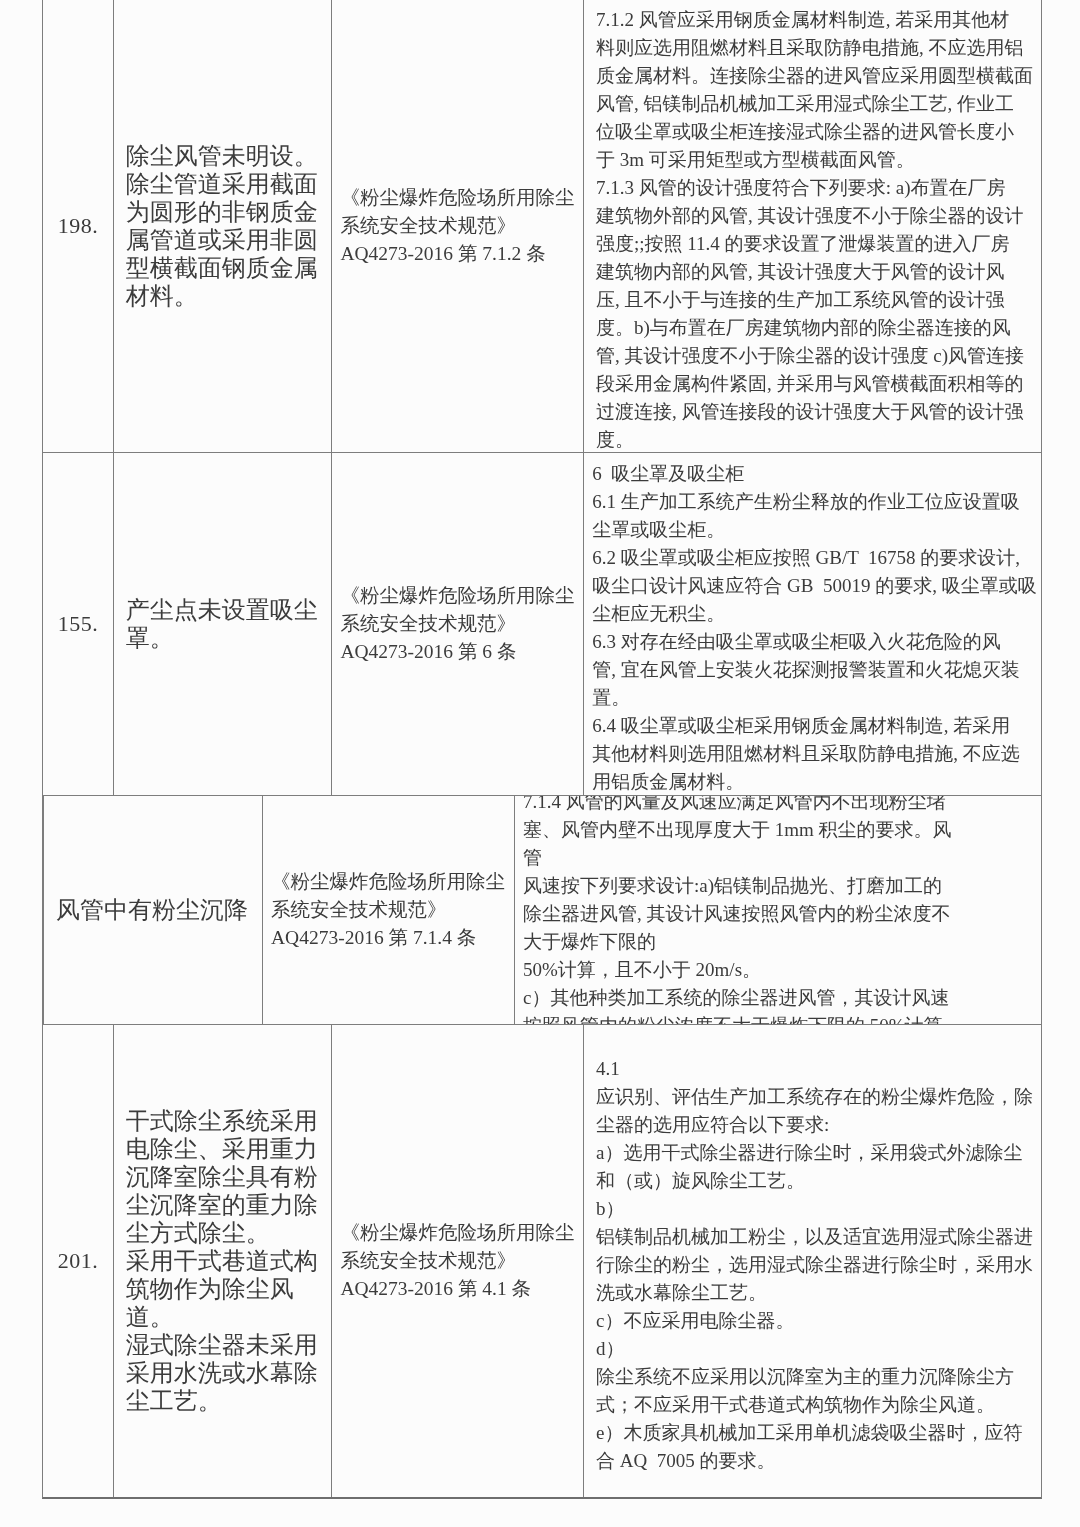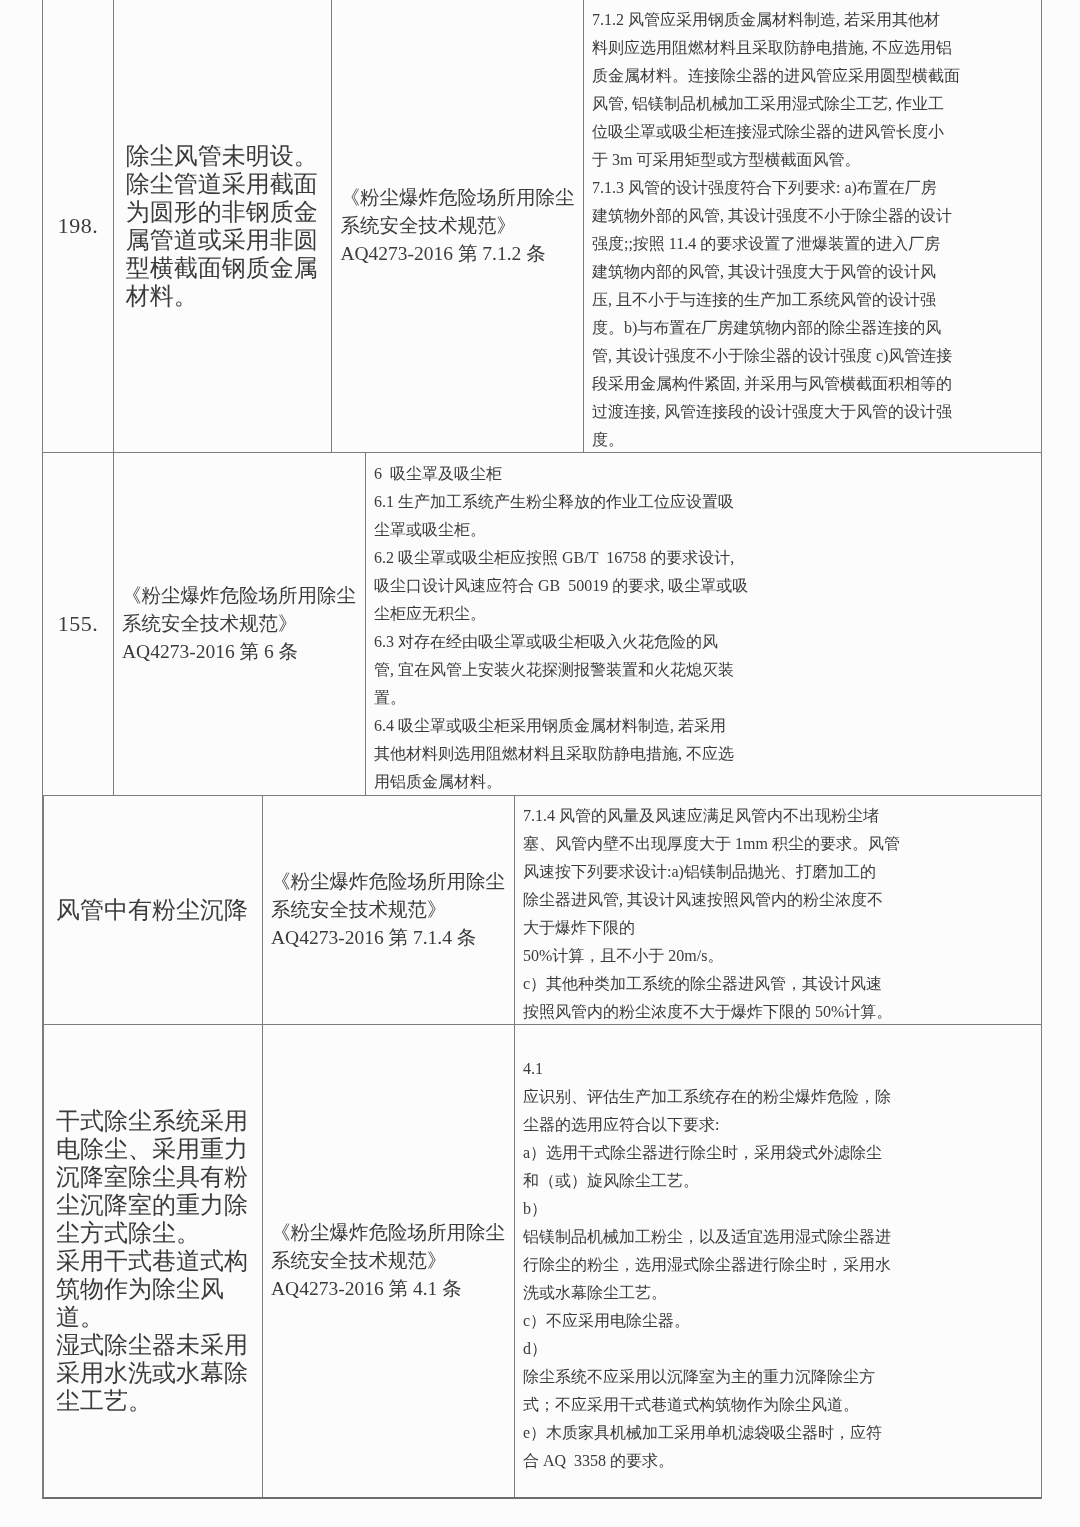--- a/index.html
+++ b/index.html
@@ -51,23 +51,24 @@
   .col-basis {
     width:252px;
     padding:4px 4px 4px 8px;
     font-size:19.5px;
     line-height:28px;
     white-space:pre-wrap;
   }
   .col-clause {
     width:459px;
     padding:8px 4px 0 8px;
-    font-size:16px;
+    font-size:19px;
     line-height:28px;
     white-space:pre-wrap;
+    align-items:center;
   }
   .h-r198 { height:452px; }
   .h-r199 { height:343px; }
   .h-r200 { height:229px; }
   .h-r201 { height:473px; }
 </style>
 </head>
 <body>
 
 <div class="page">
@@ -97,20 +98,21 @@
 管, 其设计强度不小于除尘器的设计强度 c)风管连接
 段采用金属构件紧固, 并采用与风管横截面积相等的
 过渡连接, 风管连接段的设计强度大于风管的设计强
 度。</span></div>
     </div>
 
     <div class="t-row h-r199">
       <div class="cell no-left col-num">
           <span>155.</span>
         </div>
+      <div class="cell col-problem"><span>产尘点未设置吸尘罩。</span></div>
       <div class="cell col-basis"><span>《粉尘爆炸危险场所用除尘
 系统安全技术规范》
 AQ4273-2016 第 6 条</span></div>
       <div class="cell col-clause"><span>6  吸尘罩及吸尘柜
 6.1 生产加工系统产生粉尘释放的作业工位应设置吸
 尘罩或吸尘柜。
 6.2 吸尘罩或吸尘柜应按照 GB/T  16758 的要求设计,
 吸尘口设计风速应符合 GB  50019 的要求, 吸尘罩或吸
 尘柜应无积尘。
 6.3 对存在经由吸尘罩或吸尘柜吸入火花危险的风
@@ -130,37 +132,40 @@
 塞、风管内壁不出现厚度大于 1mm 积尘的要求。风管
 风速按下列要求设计:a)铝镁制品抛光、打磨加工的
 除尘器进风管, 其设计风速按照风管内的粉尘浓度不
 大于爆炸下限的
 50%计算，且不小于 20m/s。
 c）其他种类加工系统的除尘器进风管，其设计风速
 按照风管内的粉尘浓度不大于爆炸下限的 50%计算。</span></div>
     </div>
 
     <div class="t-row h-r201">
+      <div class="cell no-left col-num">
+          <span>201.</span>
+        </div>
       <div class="cell col-problem"><span>干式除尘系统采用电除尘、采用重力沉降室除尘具有粉尘沉降室的重力除尘方式除尘。
 采用干式巷道式构筑物作为除尘风道。
 湿式除尘器未采用采用水洗或水幕除尘工艺。</span></div>
       <div class="cell col-basis"><span>《粉尘爆炸危险场所用除尘
 系统安全技术规范》
 AQ4273-2016 第 4.1 条</span></div>
       <div class="cell col-clause"><span>4.1
 应识别、评估生产加工系统存在的粉尘爆炸危险，除
 尘器的选用应符合以下要求:
 a）选用干式除尘器进行除尘时，采用袋式外滤除尘
 和（或）旋风除尘工艺。
 b）
 铝镁制品机械加工粉尘，以及适宜选用湿式除尘器进
 行除尘的粉尘，选用湿式除尘器进行除尘时，采用水
 洗或水幕除尘工艺。
 c）不应采用电除尘器。
 d）
 除尘系统不应采用以沉降室为主的重力沉降除尘方
 式；不应采用干式巷道式构筑物作为除尘风道。
 e）木质家具机械加工采用单机滤袋吸尘器时，应符
-合 AQ  3358 的要求。</span></div>
+合 AQ  7005 的要求。</span></div>
     </div>
 
   </div>
 </div>
 
 </body></html>

